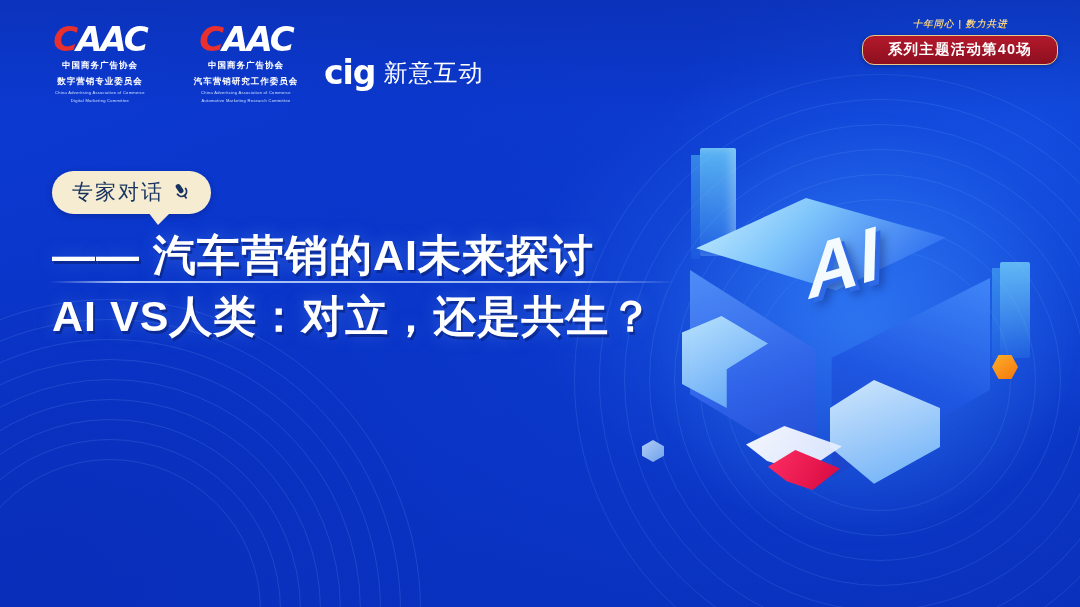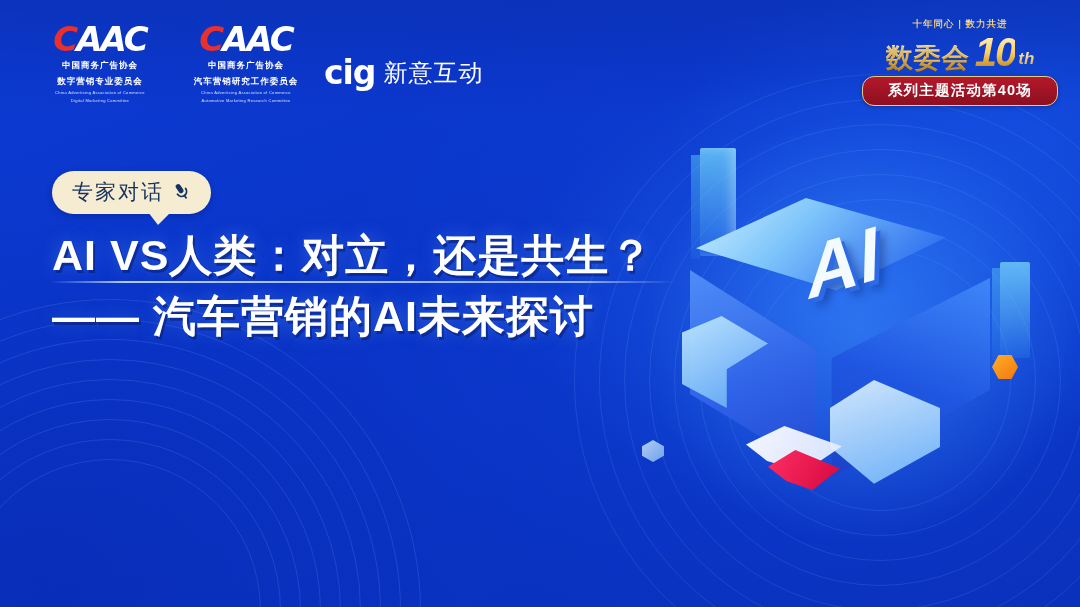--- a/index.html
+++ b/index.html
@@ -48,21 +48,21 @@
     -webkit-text-stroke:0.6px #fff;}
   .cloud .plus{position:absolute;right:-4px;top:-7px;color:#7fd8ff;font-size:15px;font-weight:800;}
   .cloud .reg{position:absolute;right:-18px;top:-2px;color:#bcd6ff;font-size:7px;}
   .cloud .en{color:#e8f1ff;font-size:8px;letter-spacing:2.6px;margin-top:5px;font-weight:700;}
 
   
   .badge{position:absolute;right:22px;top:18px;width:196px;text-align:center;}
   .badge .tag{font-size:9.5px;font-weight:800;letter-spacing:1px;
     background:linear-gradient(180deg,#ffe9a8,#e8b44c);
     -webkit-background-clip:text;background-clip:text;color:transparent;
-    margin-bottom:1px;}
+    font-style:italic;margin-bottom:1px;}
   .badge .row{display:flex;align-items:flex-end;justify-content:center;gap:2px;line-height:1;}
   .badge .main{font-size:27px;font-weight:900;letter-spacing:1px;
     background:linear-gradient(180deg,#fff4cd 0%,#ffd469 45%,#c98c20 100%);
     -webkit-background-clip:text;background-clip:text;color:transparent;
     text-shadow:0 1px 0 rgba(120,70,0,.25);}
   .badge .ten{font-size:40px;font-weight:900;font-style:italic;letter-spacing:-2px;
     background:linear-gradient(180deg,#fff6d6 0%,#ffd064 50%,#b87a14 100%);
     -webkit-background-clip:text;background-clip:text;color:transparent;
     margin-left:3px;}
   .badge .th{font-size:17px;font-weight:900;font-style:italic;
@@ -196,25 +196,20 @@
 
       <div class="cig">
         <span class="word">cig</span>
         <span class="cn">新意互动</span>
       </div>
 
     </div>
 
     <div class="badge">
       <div class="tag">十年同心 | 数力共进</div>
-      <div class="row">
-        <span class="main">数委会</span>
-        <span class="ten">10</span>
-        <span class="th">th</span>
-      </div>
       <div class="ribbon">系列主题活动第40场</div>
     </div>
   </div>
 
   <div class="pill-wrap">
     <div class="pill">
       <span class="txt">专家对话</span>
       <span class="mic">
         <svg viewBox="0 0 24 24" width="22" height="22">
           <g transform="rotate(-35 12 12)">
@@ -222,22 +217,22 @@
             <path d="M6.6 11.2a5.4 5.4 0 0 0 10.8 0" stroke="#17325f" stroke-width="2" fill="none" stroke-linecap="round"></path>
             <rect x="11.1" y="16.2" width="1.8" height="4.4" fill="#17325f"></rect>
           </g>
         </svg>
       </span>
       <span class="tail"></span>
     </div>
   </div>
 
   <div class="title">
+    <div class="line">—— 汽车营销的AI未来探讨</div>
     <div class="line">AI VS人类：对立，还是共生？</div>
-    <div class="line">—— 汽车营销的AI未来探讨</div>
   </div>
   <div class="streak"></div>
 
   <div class="cube-area">
     <div class="bar bar-a"></div>
     <div class="bar bar-b"></div>
     <div class="hex"></div>
     <div class="chip"></div>
 
     <div class="cube">

